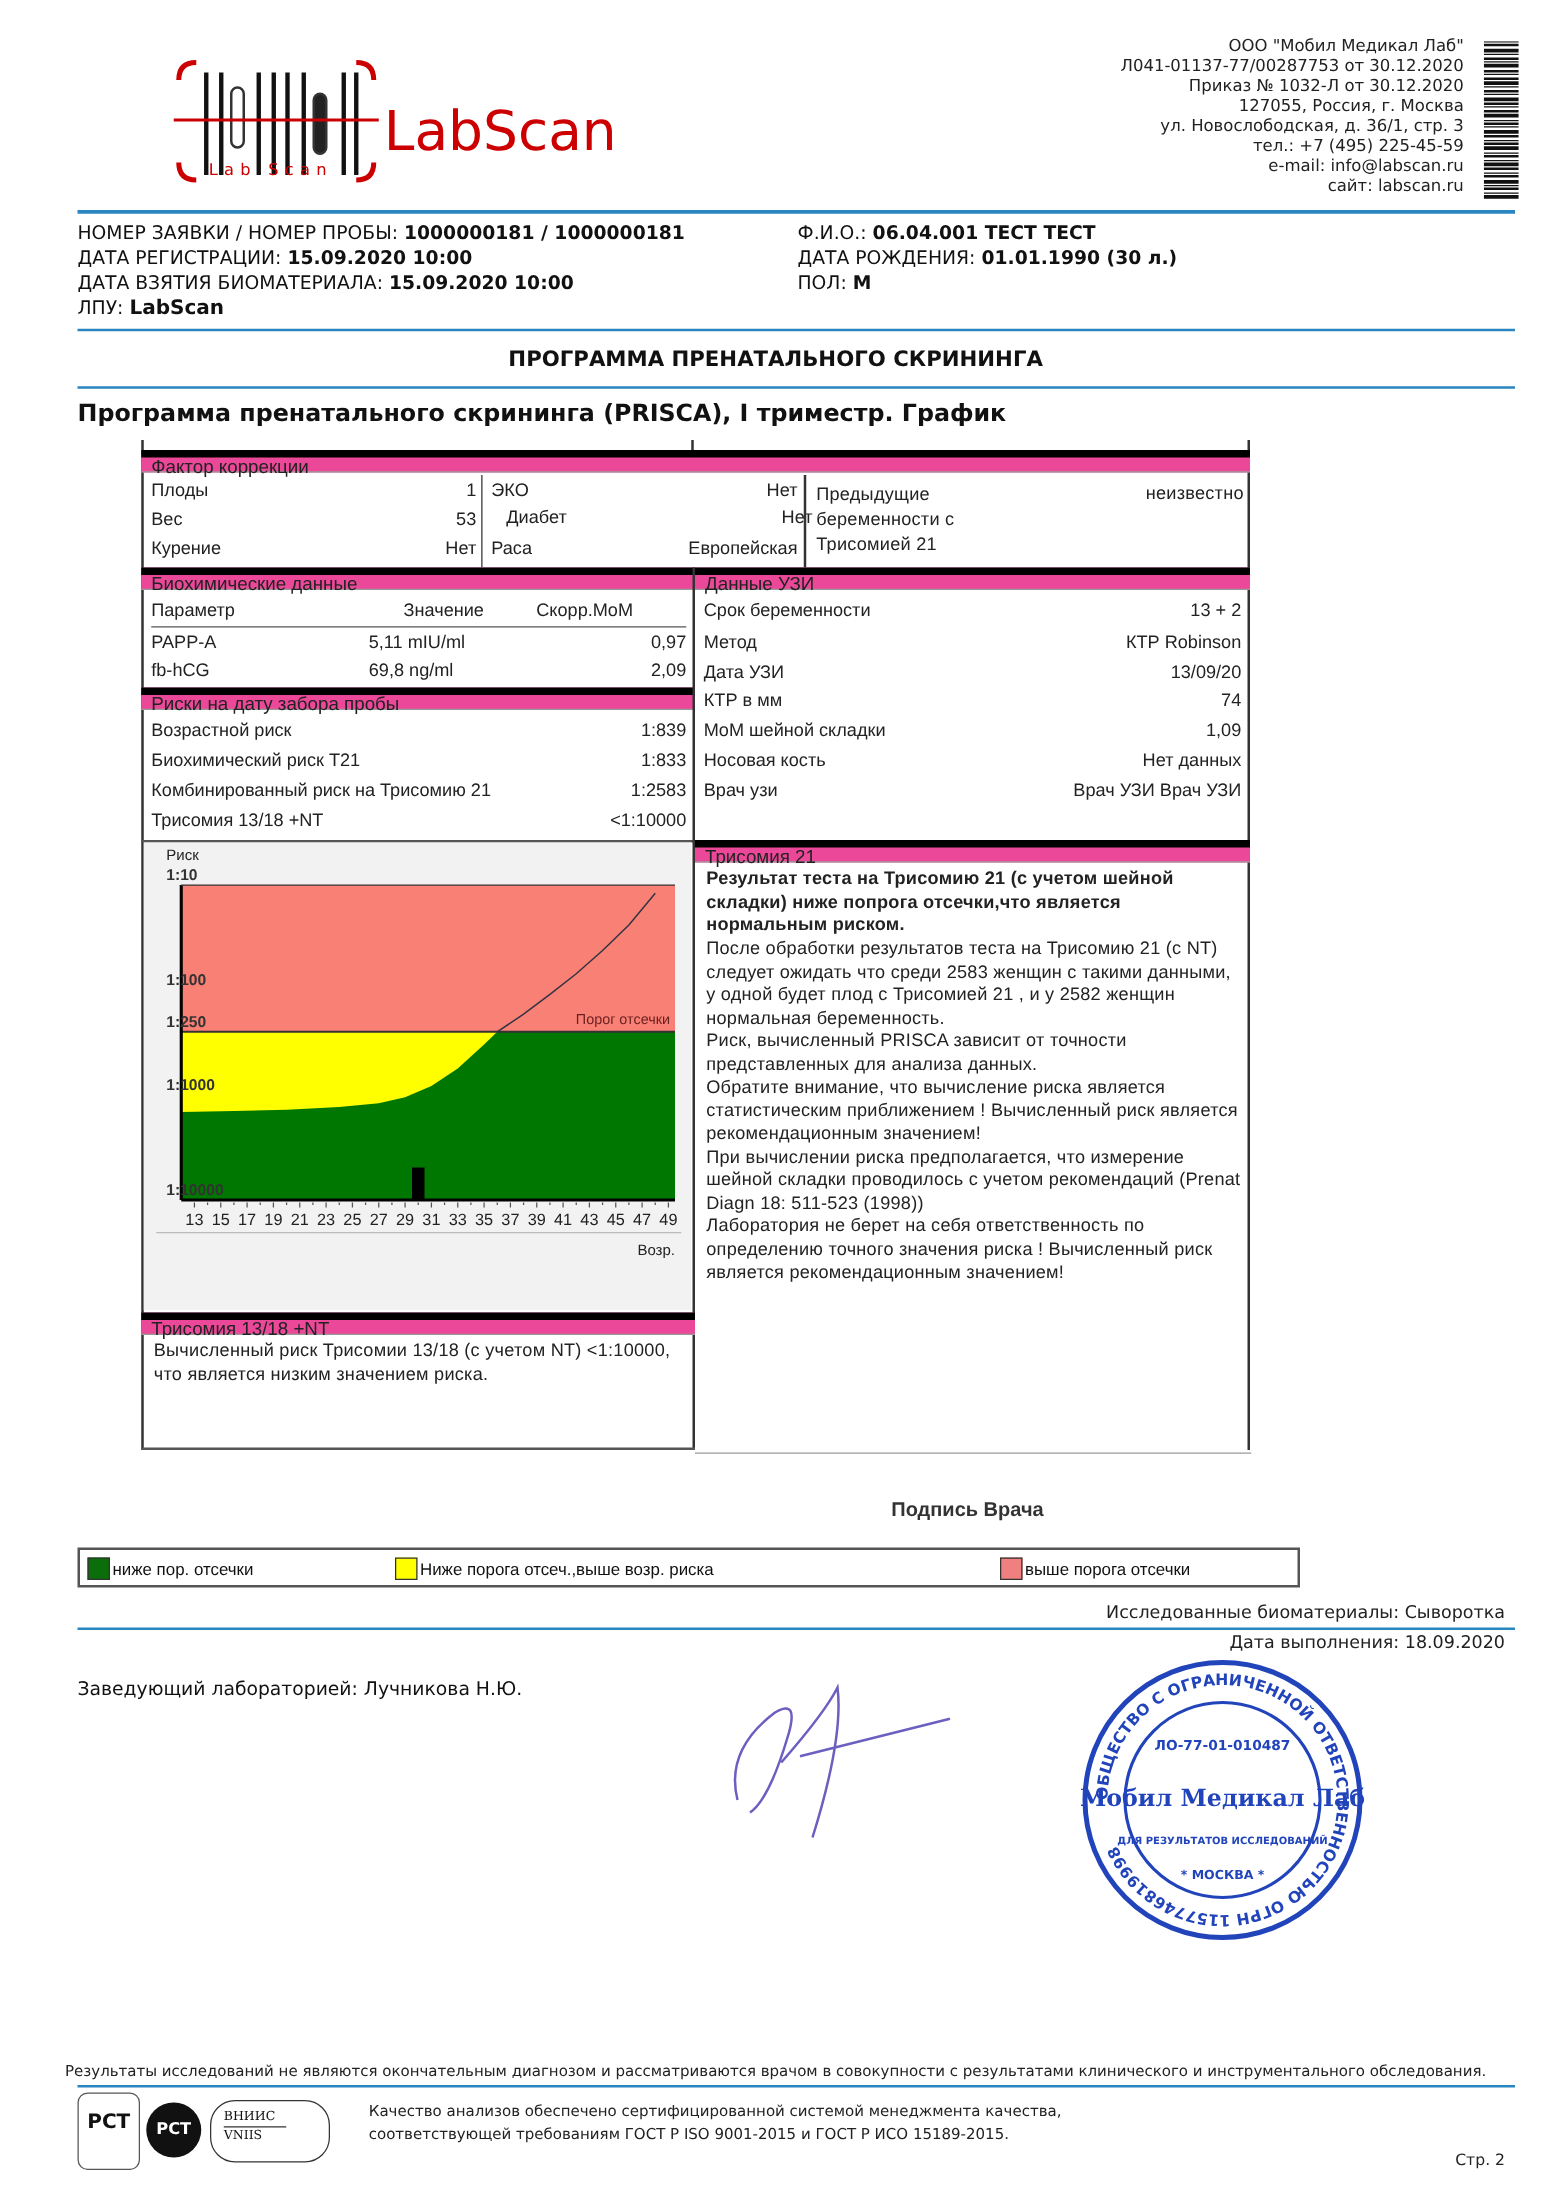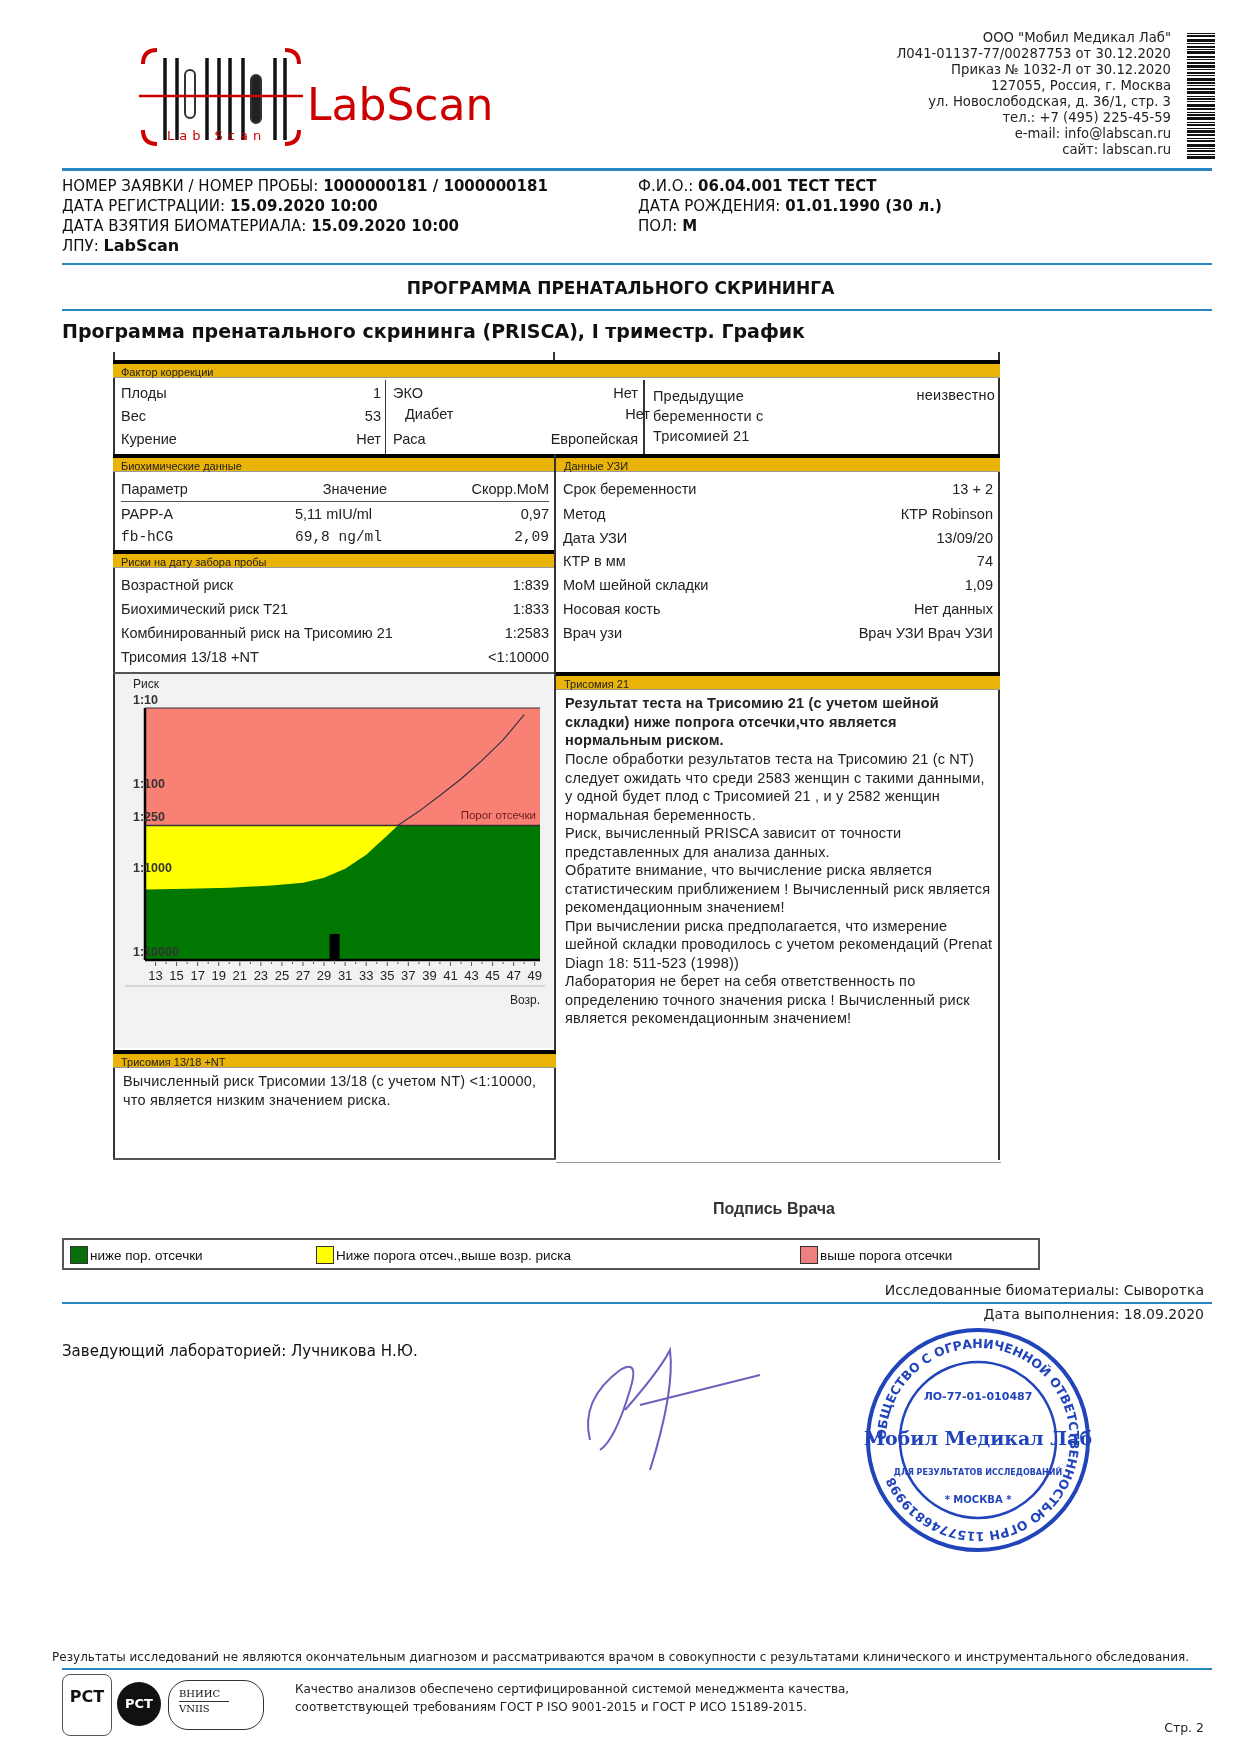--- a/index.html
+++ b/index.html
@@ -10,21 +10,21 @@
   .org { right: 70px; top: 30px; width: 420px; text-align: right; font-size: 13.2px; line-height: 16px; color: #222; }
   .barcode { right: 26px; top: 33px; width: 28px; height: 130px; }
   .rule { left: 62px; width: 1150px; height: 3px; background: #2a86c0; }
   .rule.thin { height: 2px; }
   .info { font-size: 15px; line-height: 20px; color: #111; }
   .info b { font-weight: bold; }
   .title { left: 0; width: 1241px; top: 278px; text-align: center; font-weight: bold; font-size: 17px; }
   .subtitle { left: 62px; top: 320px; font-weight: bold; font-size: 19px; }
   
   .panel { left: 113px; top: 352px; width: 890px; height: 818px; font-family: "Liberation Sans", sans-serif; font-size: 14.5px; color: #222; }
-  .sec-h { position: absolute; height: 18px; background: #eab308; border-top: 4px solid #000000; border-bottom: 1px solid #999; font-size: 11px; padding-left: 8px; line-height: 16px; color: #222; }
+  .sec-h { position: absolute; height: 18px; background: #ec4899; border-top: 6px solid #000000; border-bottom: 1px solid #999; font-size: 15px; padding-left: 8px; line-height: 16px; color: #222; }
   .row { position: absolute; display: flex; justify-content: space-between; font-size: 14.5px; line-height: 23px; }
   .vline { position: absolute; width: 2px; background: #333; }
   .hline { position: absolute; height: 2px; background: #555; }
   .txt { position: absolute; font-size: 14.5px; line-height: 18.5px; letter-spacing: 0.2px; }
   .legend { left: 62px; top: 1238px; width: 978px; height: 32px; border: 2px solid #555; font-family: "Liberation Sans", sans-serif; font-size: 13.5px; }
   .leg-item { position: absolute; top: 6px; display: flex; align-items: center; gap: 2px; }
   .sw { width: 18px; height: 18px; border: 1px solid #333; }
   .footer-note { left: 0; width: 1241px; text-align: center; top: 1650px; font-size: 12px; color: #222; }
   .small { font-size: 12.5px; color: #222; }
 </style>
@@ -167,28 +167,28 @@
     <div>Предыдущие</div>
     <div>беременности с</div>
     <div>Трисомией 21</div>
   </div>
   <div class="txt" style="right:8px; top:34px;">неизвестно</div>
 
   <div class="sec-h" style="left:0; top:102px; width:443px;">Биохимические данные</div>
   <div class="row" style="left:8px; top:126px; width:428px; border-bottom:1px solid #555;">
     <span style="width:160px">Параметр</span>
     <span style="width:120px; text-align:center">Значение</span>
-    <span style="width:120px; text-align:right">Скорр.MoM</span>
+    <span style="width:120px; text-align:left">Скорр.MoM</span>
   </div>
   <div class="row" style="left:8px; top:151px; width:428px;">
     <span style="width:160px">PAPP-A</span>
     <span style="width:140px">5,11 mIU/ml</span>
     <span style="width:100px; text-align:right">0,97</span>
   </div>
-  <div class="row" style="left:8px; top:174px; width:428px;font-family:Liberation Mono, monospace;">
+  <div class="row" style="left:8px; top:174px; width:428px;">
     <span style="width:160px">fb-hCG</span>
     <span style="width:140px">69,8 ng/ml</span>
     <span style="width:100px; text-align:right">2,09</span>
   </div>
 
   <div class="sec-h" style="left:0; top:198px; width:443px;">Риски на дату забора пробы</div>
   <div class="row" style="left:8px; top:222px; width:428px;">
       <span>Возрастной риск</span>
       <span>1:839</span>
     </div>

